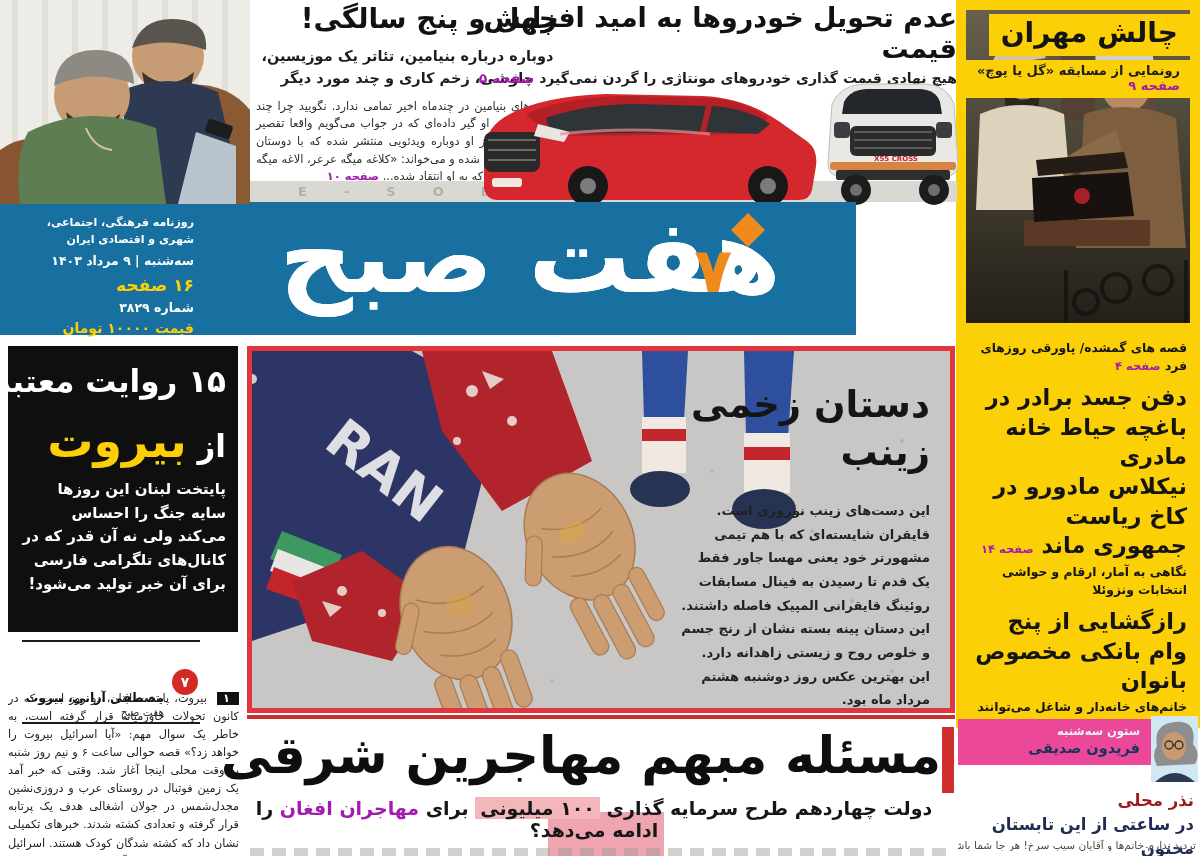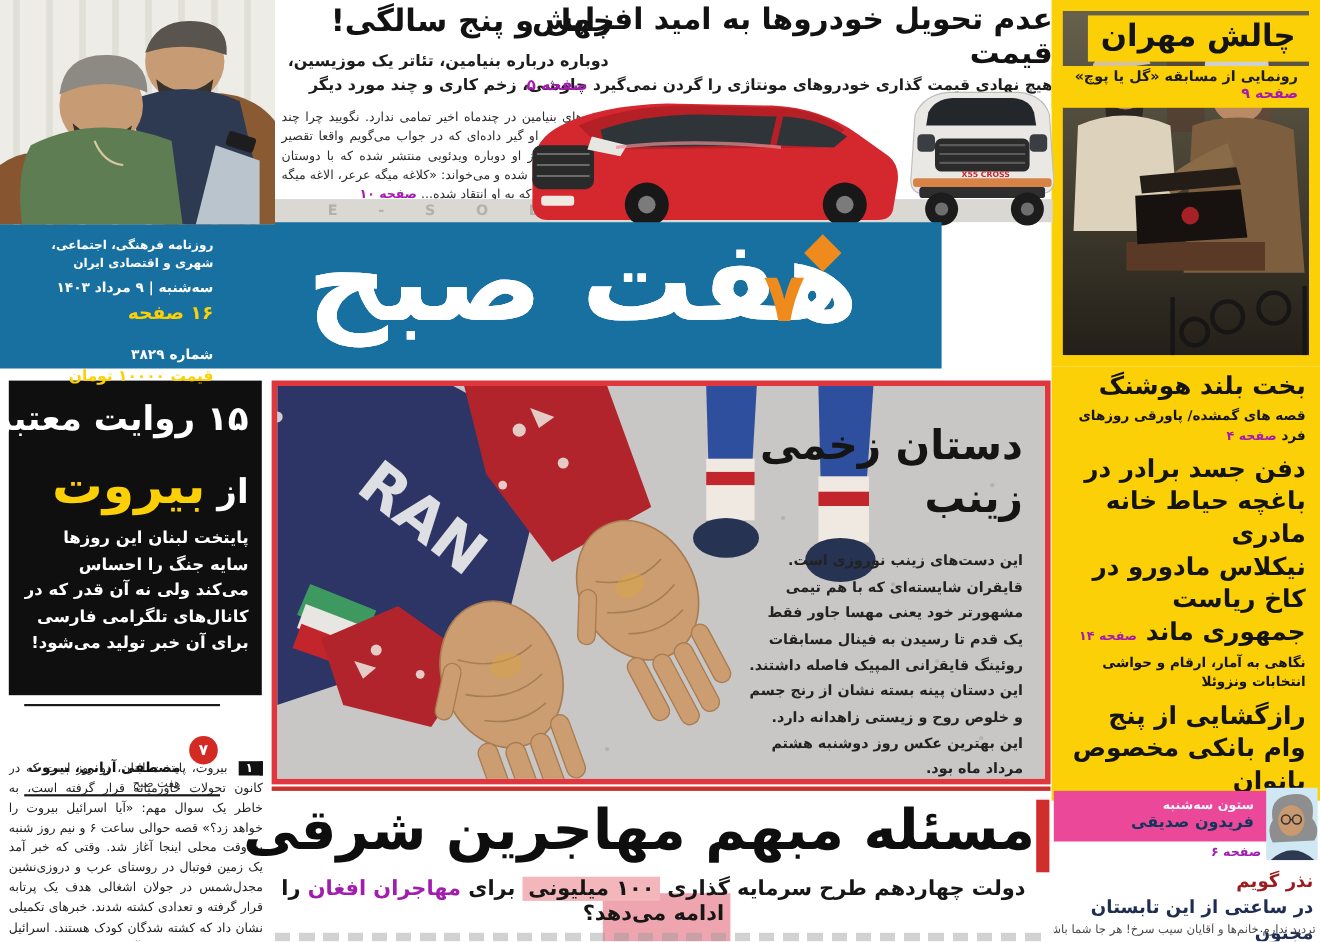--- a/index.html
+++ b/index.html
@@ -34,21 +34,21 @@
     display:flex; align-items:center; justify-content:space-between;
     padding:0 190px 0 58px; color:#b2b1a9; font-size:13px; font-weight:800;
   }
 
   
   #masthead { left:0; top:202px; width:856px; height:133px; background:#17709f; z-index:2; }
   #mast-info { position:absolute; left:14px; top:13px; width:180px; text-align:right; direction:rtl; color:#fff; }
   #mast-info .t1 { font-size:11px; font-weight:700; line-height:1.5; }
   #mast-info .date { font-size:12.5px; font-weight:700; margin-top:5px; }
   #mast-info .pages { font-size:17px; font-weight:900; color:#fcd006; margin-top:7px; }
-  #mast-info .issue { font-size:12.5px; font-weight:700; margin-top:19px; }
+  #mast-info .issue { font-size:12.5px; font-weight:700; margin-top:5px; }
   #mast-info .price { font-size:14px; font-weight:900; color:#fcd006; margin-top:5px; }
   #mast-logo { position:absolute; left:200px; top:-16px; width:660px; height:150px;
     color:#ffffff; font-size:102px; font-weight:900; text-align:center; direction:rtl; line-height:1.4;
     text-shadow:0 0 0 #fff; letter-spacing:-2px; }
   #mast-seven { position:absolute; right:124px; top:32px; color:#ef8b1d; font-size:62px; font-weight:900; }
   #mast-diamond { position:absolute; right:96px; top:16px; width:24px; height:24px; background:#ef8b1d; transform:rotate(45deg); }
 
   
   #col-right { left:956px; top:0; width:244px; height:856px; background:#ffffff; }
   #mehran-box { position:absolute; left:0; top:0; width:244px; height:333px; background:#fcd006; }
@@ -260,21 +260,20 @@
       </svg>
       <div id="mehran-title">چالش مهران</div>
       <div id="mehran-sub">
         <span>رونمایی از مسابقه «گل یا پوچ»</span>
         <span class="red">صفحه ۹</span>
       </div>
     </div>
 
     <div id="yellow-list">
       <div class="yitem">
-        <div class="h">بخت بلند هوشنگ</div>
         <div class="s">
           <span>قصه های گمشده/ پاورقی روزهای فرد</span>
           <span class="red pref">صفحه ۴</span>
         </div>
       </div>
       <div class="yitem">
         <div class="h">دفن جسد برادر در باغچه حیاط خانه مادری</div>
       </div>
       <div class="yitem">
         <div class="h">
@@ -302,21 +301,21 @@
     <path d="M6,30 q-4,-22 18,-24 q22,-2 18,22 q8,10 2,20 l-38,2 q-6,-12 0,-20z" fill="#8e8e8e"></path>
     <ellipse cx="23" cy="30" rx="12" ry="14" fill="#c9996f"></ellipse>
     <g stroke="#333" stroke-width="1.4" fill="none">
         <circle cx="18" cy="29" r="4"></circle>
         <circle cx="28" cy="29" r="4"></circle>
         <path d="M22,29 h2"></path>
       </g>
     <path d="M4,66 q20,-18 40,0z" fill="#2e3a52"></path>
   </svg>
   <div id="col-title" class="abs">
-    <div class="l1">نذر گویم</div>
+    <div class="l1">نذر محلی</div>
     <div class="l2">در ساعتی از این تابستان مجنون</div>
   </div>
   <div id="col-body" class="abs">تردید ندارم خانم‌ها و آقایان سیب سرخ! هر جا شما باشید آنجا</div>
 
   <div id="black-box" class="abs">
     <div class="h1">۱۵ روایت معتبر</div>
     <div class="h2">
       <span>از</span>
       <span class="hl">بیروت</span>
     </div>

